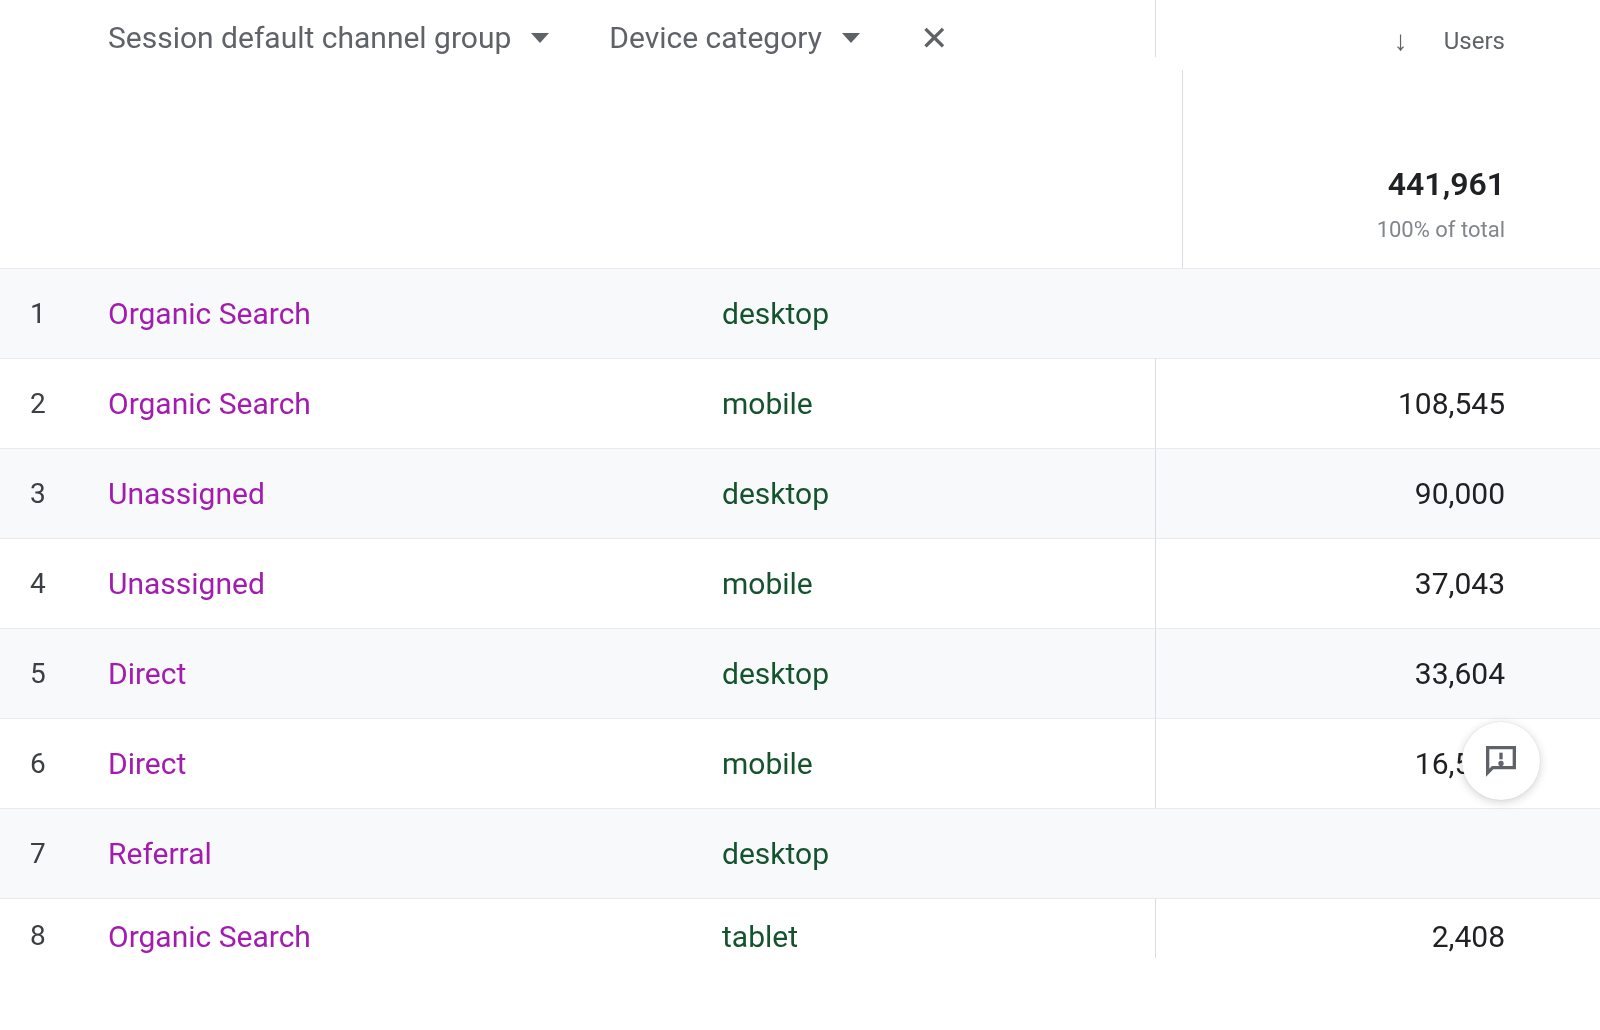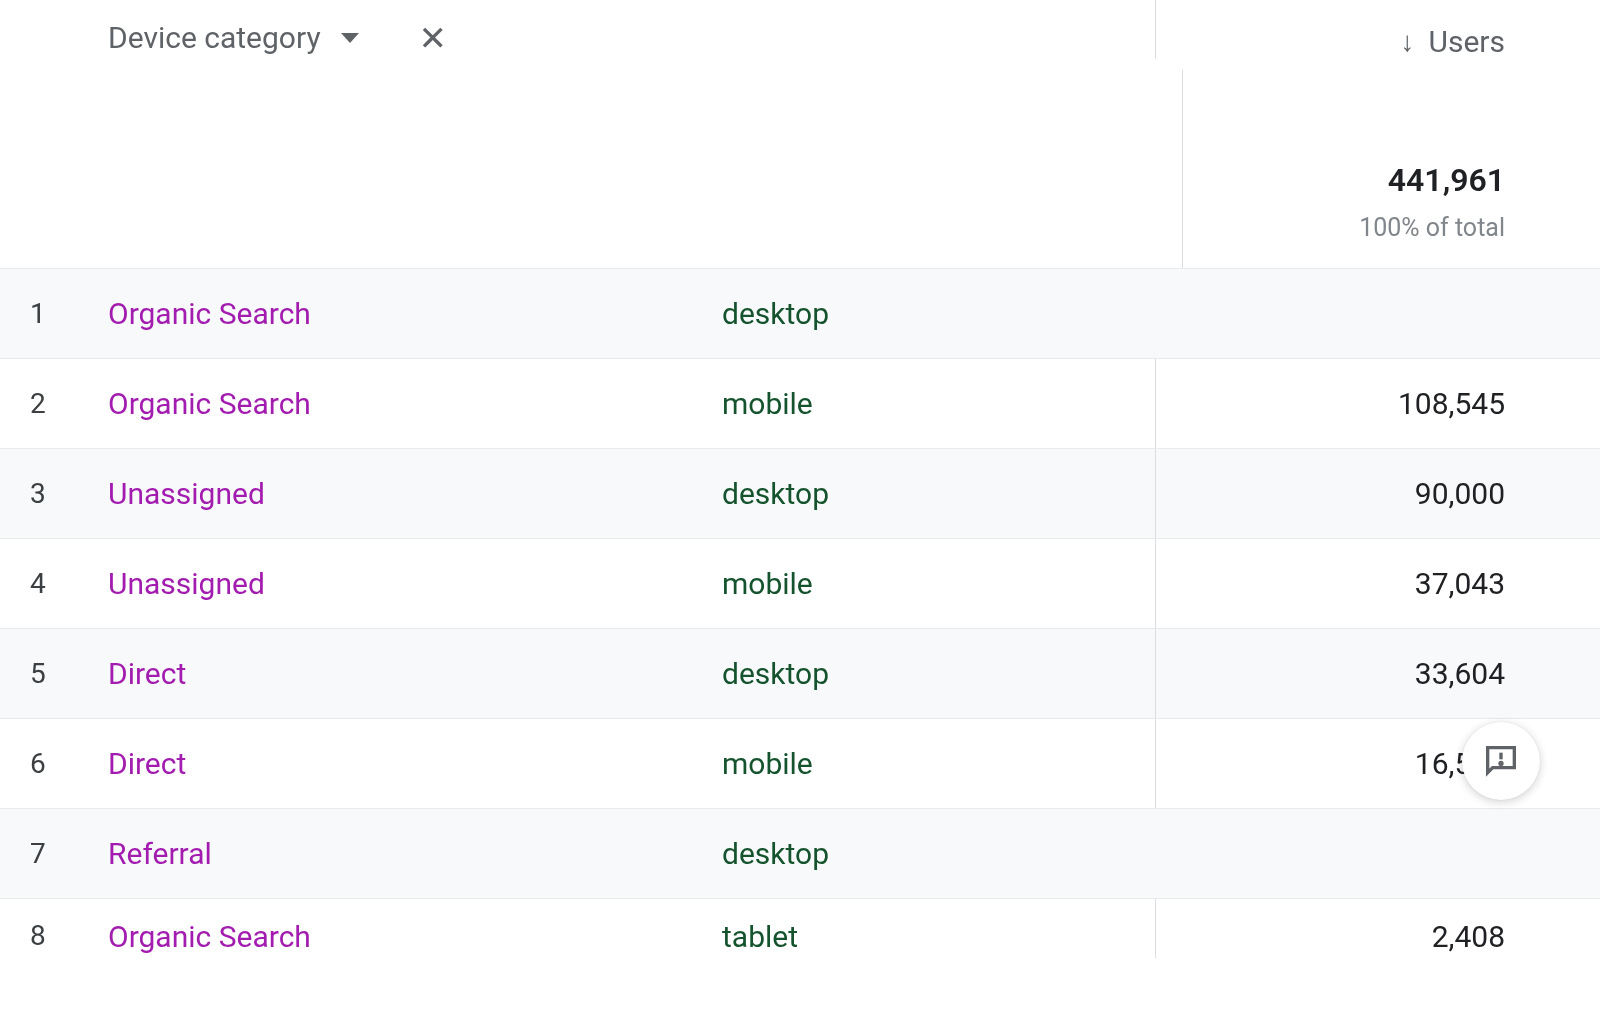--- a/index.html
+++ b/index.html
@@ -5,45 +5,49 @@
     * { box-sizing: border-box; margin: 0; padding: 0; }
     html, body { width: 1600px; height: 1030px; font-family: 'Google Sans', Roboto, Arial, sans-serif; color: #202124; background: #fff; overflow: hidden; }
     .table-wrap { width: 100%; height: 100%; }
     .hdr { display: flex; align-items: flex-start; height: 70px; border-bottom: 1px solid #fff; }
     .dim-cols { display: flex; align-items: center; gap: 60px; padding-left: 108px; padding-top: 20px; flex: 0 0 1155px; }
     .dim-sel { display: flex; align-items: center; gap: 20px; font-size: 30px; color: #5f6368; cursor: pointer; }
     .chev { width: 0; height: 0; border-left: 9px solid transparent; border-right: 9px solid transparent; border-top: 10px solid #5f6368; }
     .close-x { font-size: 34px; color: #5f6368; font-weight: 300; cursor: pointer; line-height: 1; }
     .metric-hdr { flex: 1; border-left: 1px solid #dadce0; display: flex; justify-content: flex-end; align-items: center; padding-right: 95px; padding-top: 24px; gap: 14px; cursor: pointer; }
     .sort-arr { font-size: 28px; color: #5f6368; }
-    .metric-label { font-size: 30px; color: #5f6368; text-decoration-style: dashed; text-underline-offset: 10px; text-decoration-thickness: 2px; }
+    .metric-label { font-size: 24px; color: #5f6368; text-decoration-style: dashed; text-underline-offset: 10px; text-decoration-thickness: 2px; margin-left: 22px; }
     .summary { display: flex; height: 198px; padding-left: 27px; }
     .summary-left { flex: 0 0 1155px; }
     .summary-right { flex: 1; border-left: 1px solid #dadce0; display: flex; flex-direction: column; align-items: flex-end; justify-content: flex-end; padding-right: 95px; padding-bottom: 26px; gap: 14px; }
     .total-val { font-size: 32px; font-weight: 600; color: #202124; }
-    .total-sub { font-size: 25px; color: #80868b; text-align: right; }
+    .total-sub { font-size: 22px; color: #80868b; text-align: right; }
     .row { display: flex; height: 90px; align-items: center; border-top: 1px solid #e8eaed; }
     .row.odd { background: #f8f9fa; }
     .row-num { width: 108px; padding-left: 30px; font-size: 28px; color: #3c4043; }
     .row-chan { width: 614px; font-size: 30px; color: #a21caf; }
     .row-dev { flex: 1; font-size: 30px; color: #14532d; }
     .row-left { flex: 0 0 1155px; display: flex; align-items: center; height: 100%; }
     .row-users { flex: 1; border-left: 1px solid #dadce0; height: 100%; display: flex; align-items: center; justify-content: flex-end; padding-right: 95px; font-size: 30px; color: #202124; }
     .last-row .row-left, .last-row .row-users { padding-top: 20px; align-items: flex-start; }
     .last-row { height: 60px; }
     .fab { position: fixed; right: 60px; bottom: 230px; width: 78px; height: 78px; border-radius: 50%; background: #fff; box-shadow: 0 2px 10px rgba(0,0,0,0.18), 0 0 2px rgba(0,0,0,0.1); display: flex; align-items: center; justify-content: center; cursor: pointer; }
     .fab svg { width: 40px; height: 40px; }
   </style>
 </head>
 <body>
 
 <div class="table-wrap">
 
   <div class="hdr">
     <div class="dim-cols">
+      <div class="dim-sel">
+        <span>Session default channel group</span>
+        <span class="chev"></span>
+      </div>
       <div class="dim-sel">
         <span>Device category</span>
         <span class="chev"></span>
       </div>
       <span class="close-x">✕</span>
     </div>
     <div class="metric-hdr">
       <span class="sort-arr">↓</span>
       <span class="metric-label">Users</span>
     </div>

